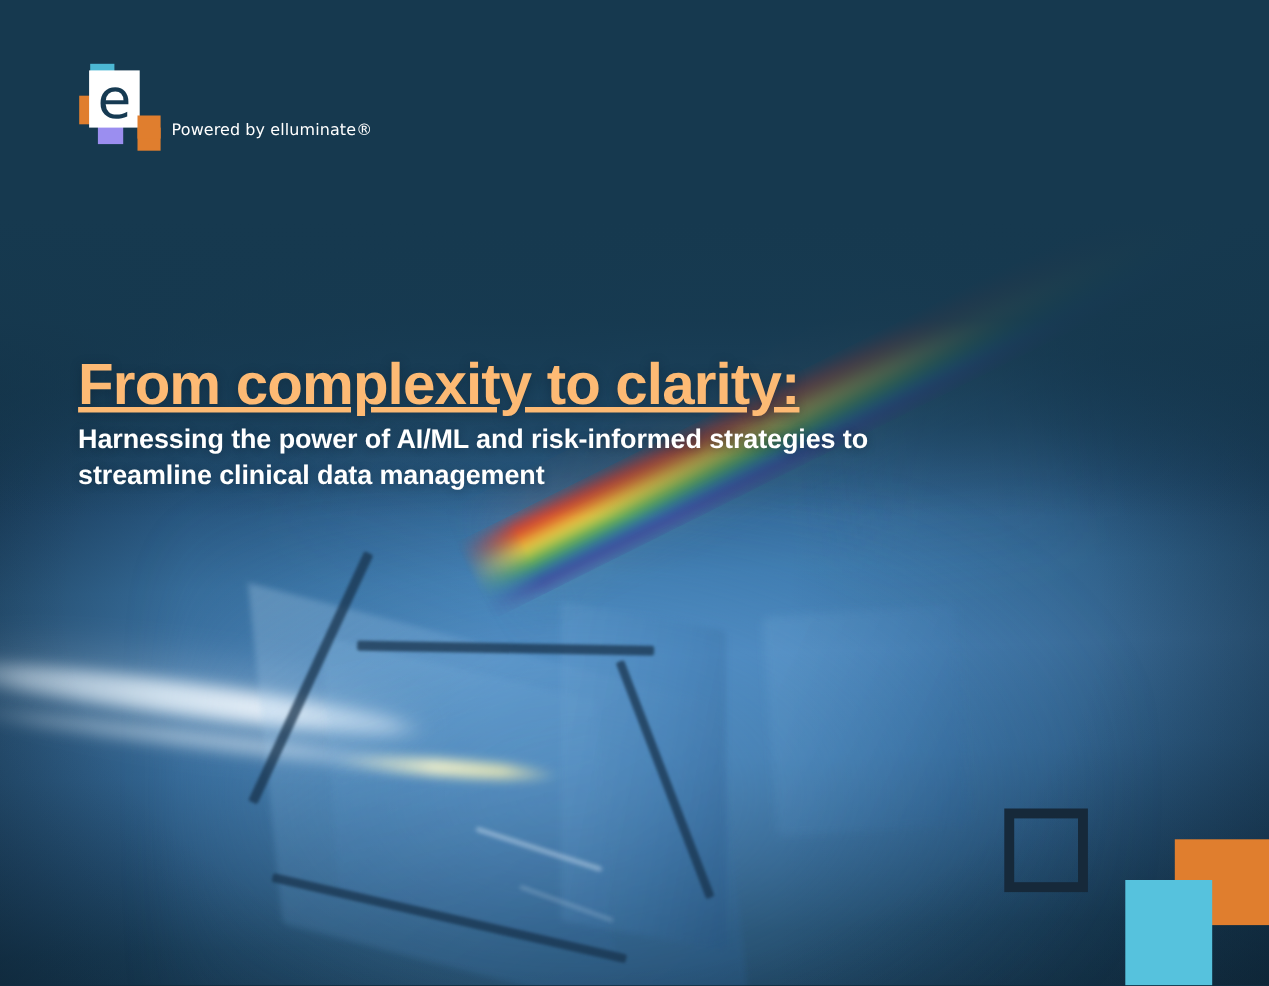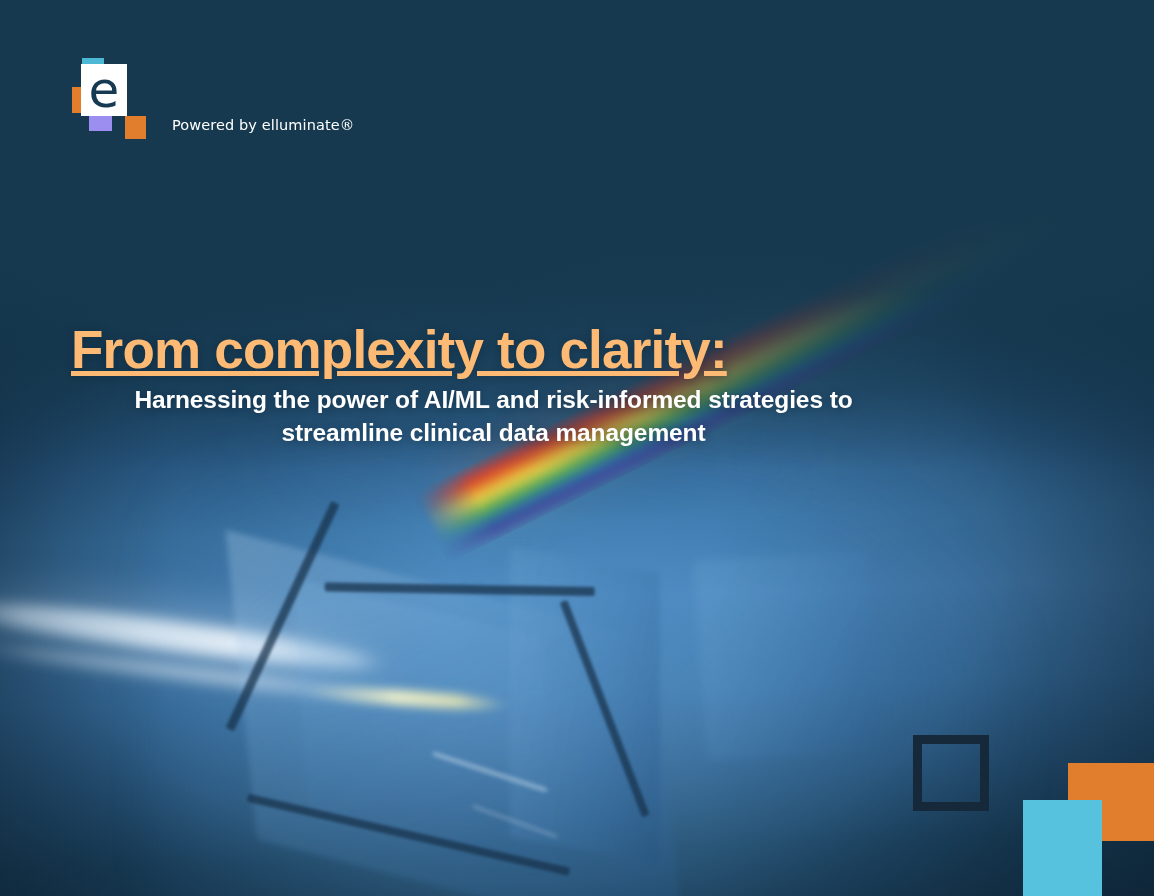--- a/index.html
+++ b/index.html
@@ -313,24 +313,24 @@
     font-size: 54px;
     font-weight: 400;
     letter-spacing: -1.6px;
     color: #ffffff;
     line-height: 1;
     white-space: nowrap;
   }
   .logo-tag {
     position: absolute;
     left: 53px;
-    top: 60px;
+    top: 47px;
     display: flex;
-    align-items: flex-start;
-    gap: 26px;
+    align-items: flex-end;
+    gap: 10px;
     white-space: nowrap;
   }
   .logo-tag-sq { width: 21px; height: 21px; background: #e07e2e; flex: 0 0 auto; }
   .logo-tag-text {
     font-family: "DejaVu Sans", sans-serif;
     font-size: 14.5px;
     font-weight: 400;
     letter-spacing: .1px;
     color: #ffffff;
     line-height: 1;
@@ -354,21 +354,20 @@
     position: absolute;
     left: 71px;
     top: 358px;
     width: 845px;
     font-size: 24.5px;
     font-weight: 700;
     letter-spacing: -0.1px;
     color: #ffffff;
     line-height: 1.38;
     text-shadow: 0 1px 8px rgba(8,26,40,0.35);
-    text-align: center;
   }
 
   
   .shape-outline {
     position: absolute;
     left: 913px;
     top: 735px;
     width: 58px;
     height: 58px;
     border: 9px solid #16293a;

